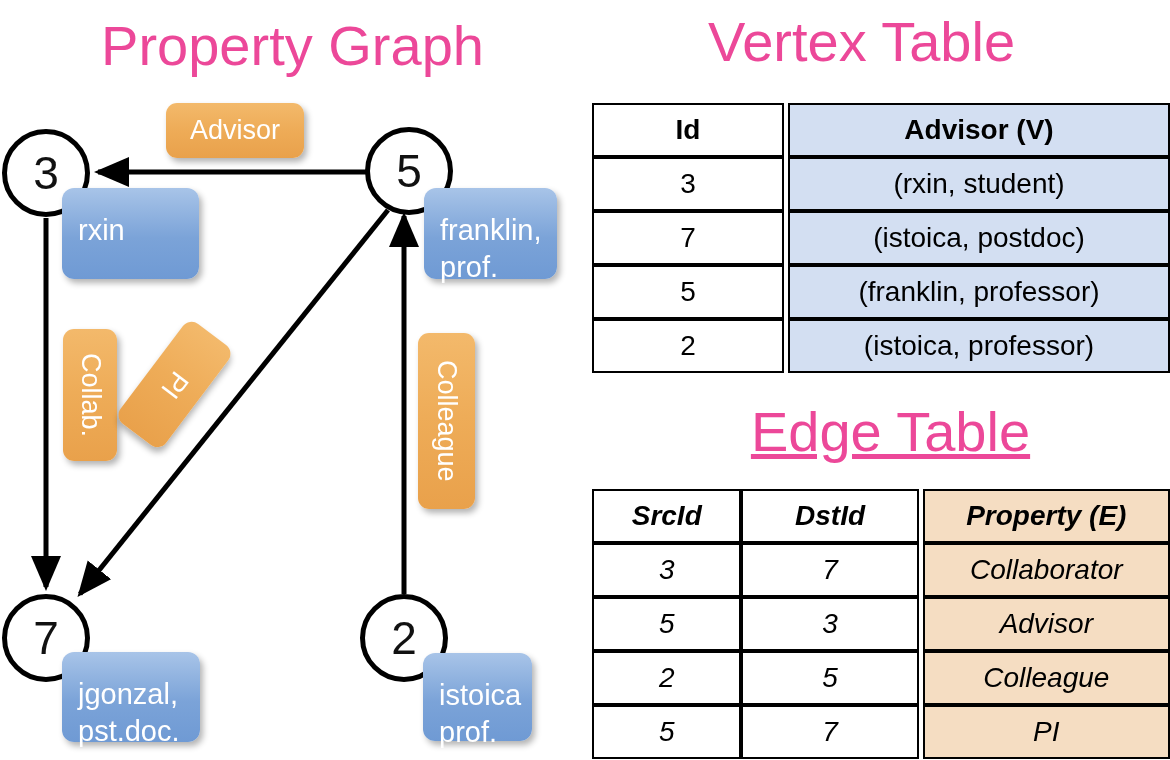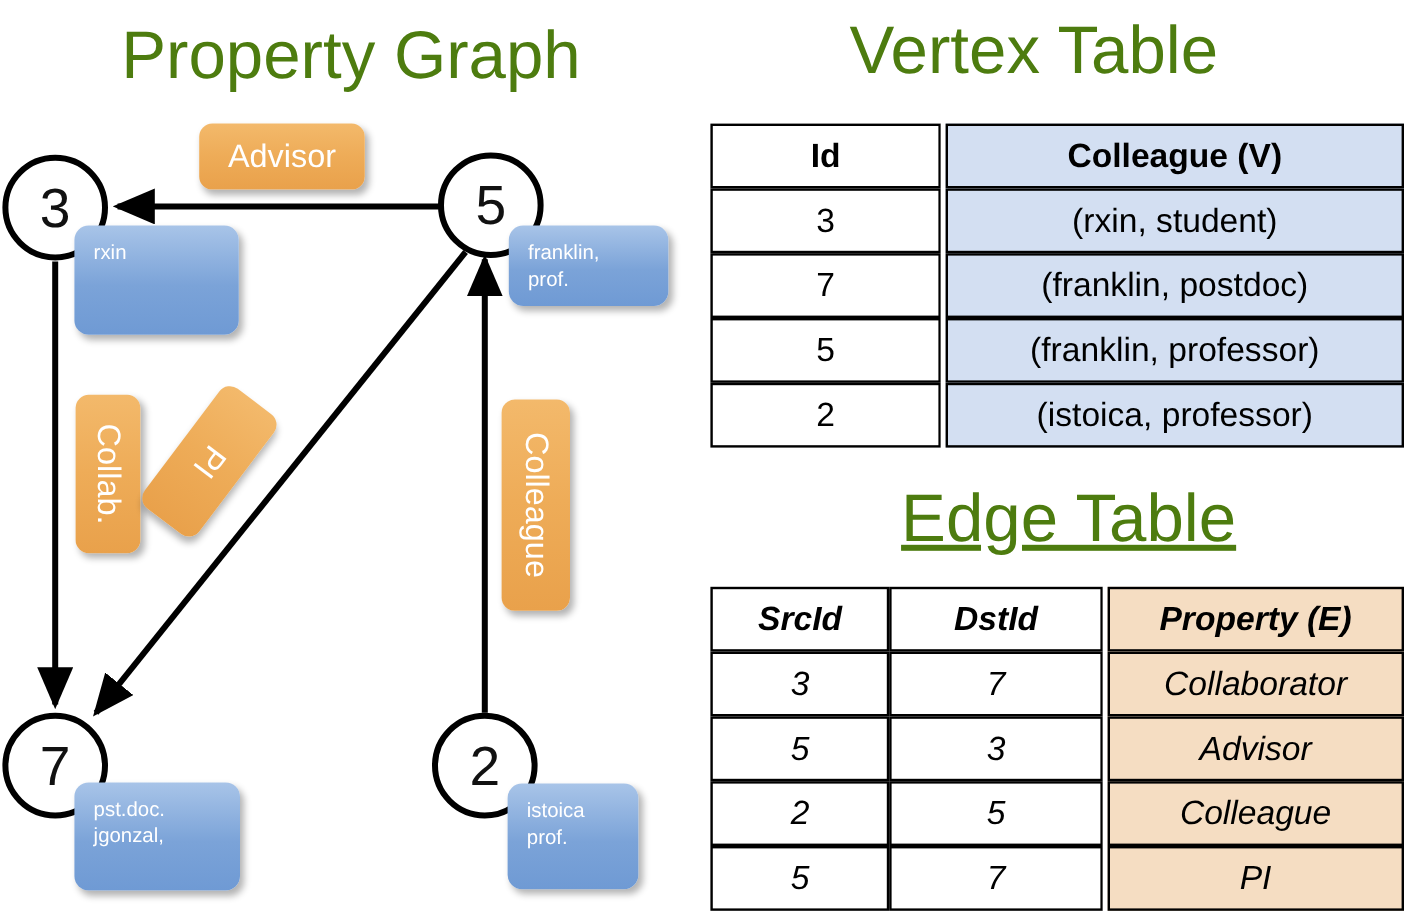--- a/index.html
+++ b/index.html
@@ -16,21 +16,21 @@
     color: #000;
   }
 
   
   .big-title {
     position: absolute;
     font-family: "Liberation Sans", sans-serif;
     font-weight: 300;
     font-size: 56px;
     line-height: 1;
-    color: #4d7c0f;
+    color: #ec4899;
     letter-spacing: 0px;
     white-space: nowrap;
     text-align: center;
   }
   #title-property-graph { left: 0px;   top: 18px;  width: 585px; }
   #title-vertex-table   { left: 569px; top: 14px;  width: 585px; }
   #title-edge-table     { left: 598px; top: 404px; width: 585px; text-decoration: underline; }
 
   
   #graph-panel {
@@ -67,28 +67,28 @@
 
   
   .prop-box {
     position: absolute;
     border-radius: 12px;
     background: linear-gradient(to bottom, #a8c4e8 0%, #7ba3d8 55%, #6f9ad4 100%);
     box-shadow: 3px 4px 6px rgba(0,0,0,0.30);
     color: #ffffff;
     font-family: "Liberation Sans", sans-serif;
     font-weight: 300;
-    font-size: 17px;
+    font-size: 29px;
     line-height: 1.28;
-    padding: 12px 0 0 16px;
+    padding: 24px 0 0 16px;
     box-sizing: border-box;
     z-index: 4;
   }
   #prop-rxin     { left: 62px;  top: 188px; width: 137px; height: 91px; }
-  #prop-franklin { left: 424px; top: 188px; width: 133px; height: 67px; }
+  #prop-franklin { left: 424px; top: 188px; width: 133px; height: 91px; }
   #prop-jgonzal  { left: 62px;  top: 652px; width: 138px; height: 90px; }
   #prop-istoica  { left: 423px; top: 653px; width: 109px; height: 88px; }
 
   
   .edge-label {
     position: absolute;
     border-radius: 11px;
     background: linear-gradient(to bottom, #f3b96b 0%, #eeac58 48%, #e9a14b 100%);
     box-shadow: 3px 4px 6px rgba(0,0,0,0.30);
     color: #ffffff;
@@ -193,22 +193,22 @@
   </div>
 
   <div class="prop-box" id="prop-rxin">
     <div>rxin</div>
   </div>
   <div class="prop-box" id="prop-franklin">
     <div>franklin,</div>
     <div>prof.</div>
   </div>
   <div class="prop-box" id="prop-jgonzal">
+    <div>jgonzal,</div>
     <div>pst.doc.</div>
-    <div>jgonzal,</div>
   </div>
   <div class="prop-box" id="prop-istoica">
     <div>istoica</div>
     <div>prof.</div>
   </div>
 
   <div class="edge-label" id="edge-label-advisor">
     <span>Advisor</span>
   </div>
   <div class="edge-label" id="edge-label-collab">
@@ -221,33 +221,33 @@
     <span class="vtext">PI</span>
   </div>
 
 </div>
 
 <table class="tbl gapped" id="vertex-table">
   <thead>
     <tr>
       <th class="col-id">Id</th>
       <th class="sepcol"></th>
-      <th class="col-prop cell-blue">Colleague (V)</th>
+      <th class="col-prop cell-blue">Advisor (V)</th>
     </tr>
   </thead>
   <tbody>
     <tr>
       <td class="col-id">3</td>
       <td class="sepcol"></td>
       <td class="col-prop cell-blue">(rxin, student)</td>
     </tr>
     <tr>
       <td class="col-id">7</td>
       <td class="sepcol"></td>
-      <td class="col-prop cell-blue">(franklin, postdoc)</td>
+      <td class="col-prop cell-blue">(istoica, postdoc)</td>
     </tr>
     <tr>
       <td class="col-id">5</td>
       <td class="sepcol"></td>
       <td class="col-prop cell-blue">(franklin, professor)</td>
     </tr>
     <tr>
       <td class="col-id">2</td>
       <td class="sepcol"></td>
       <td class="col-prop cell-blue">(istoica, professor)</td>

